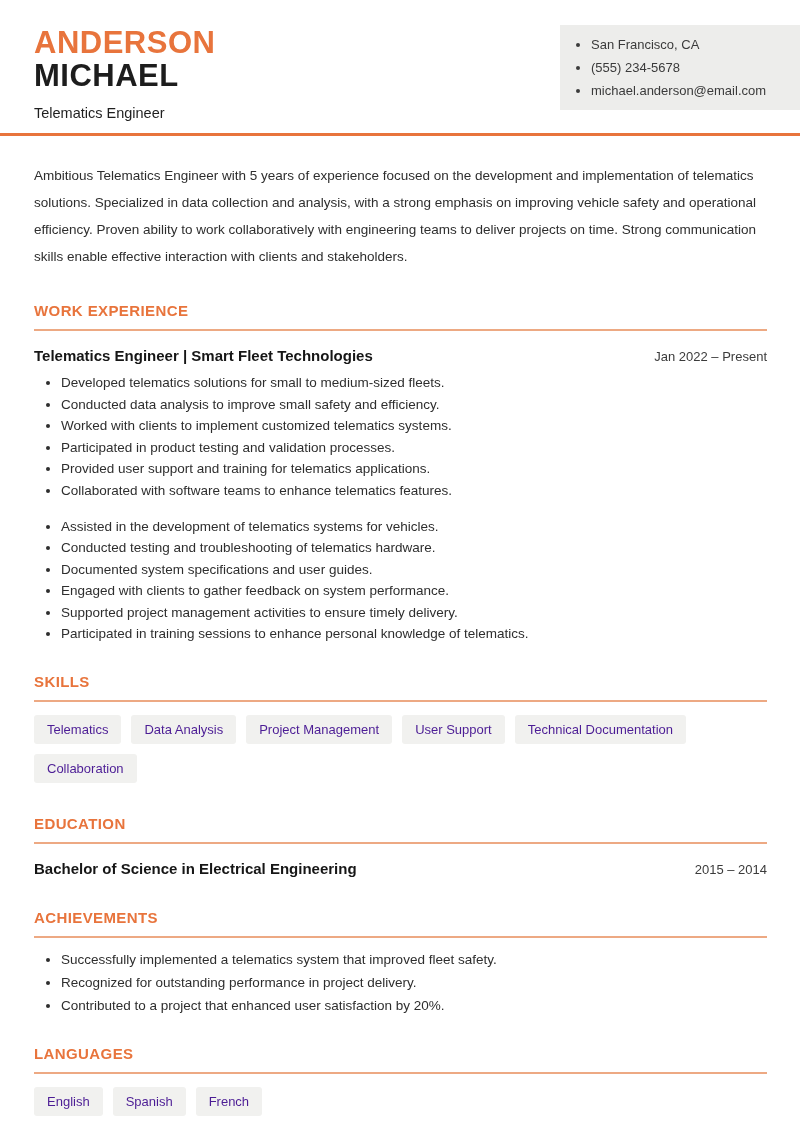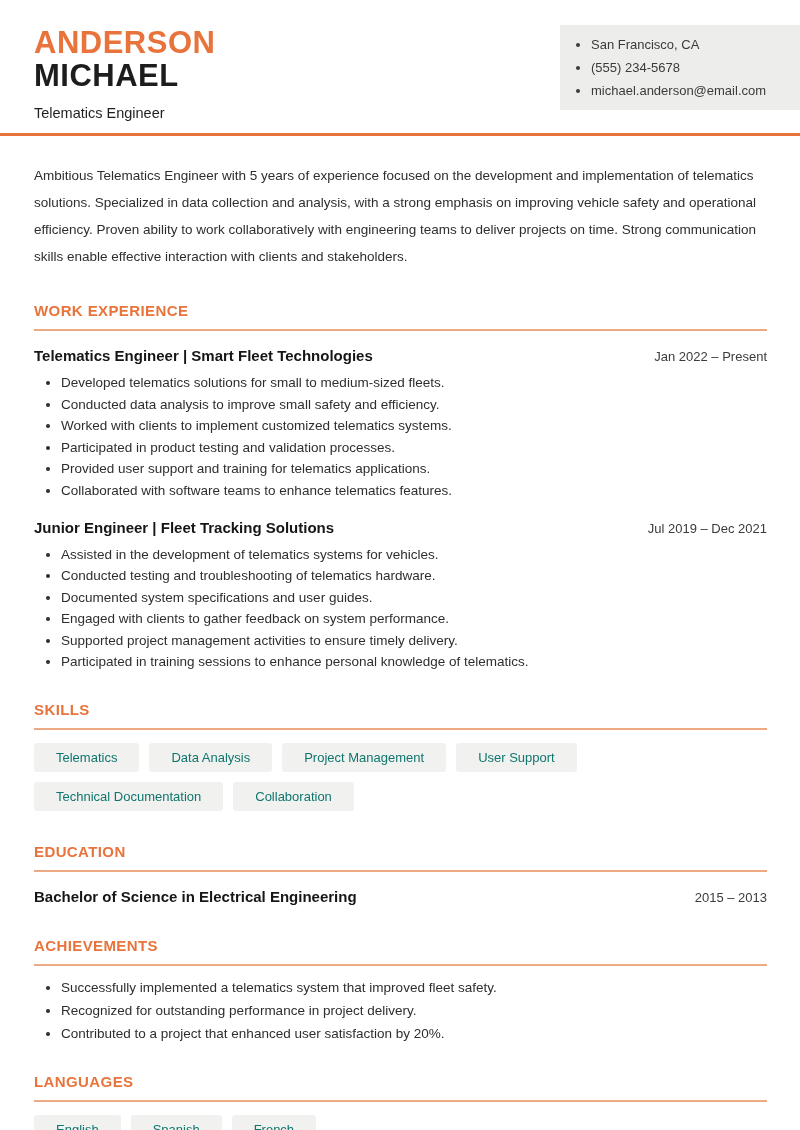--- a/index.html
+++ b/index.html
@@ -38,21 +38,21 @@
   
   .entry-head { display:flex; justify-content:space-between; align-items:baseline; margin-top:16px; }
   .entry-title { font-size:15px; font-weight:700; color:#161616; }
   .entry-dates { font-size:13px; color:var(--muted-ink); white-space:nowrap; }
   ul.bullets { margin-top:11px; padding-left:27px; list-style:disc; }
   ul.bullets li { font-size:13.5px; line-height:15px; color:var(--body-ink); margin-bottom:6.5px; }
   ul.bullets.loose li { margin-bottom:8px; }
   .job + .job { margin-top:21px; }
   
   .tags { display:flex; flex-wrap:wrap; gap:10px; margin-top:13px; }
-  .tag { background:var(--tag-bg); color:#0f766e; font-size:13px; padding:7px 22px; border-radius:3px; }
+  .tag { background:var(--tag-bg); color:#4c1d95; font-size:13px; padding:7px 13px; border-radius:3px; }
   
   .edu-school { margin-top:7px; font-size:13.5px; color:#333333; }
 </style>
 </head>
 <body>
 
 <div class="page">
 
   <header class="resume-header">
     <div class="name-block">
@@ -88,24 +88,20 @@
           <li>Developed telematics solutions for small to medium-sized fleets.</li>
           <li>Conducted data analysis to improve small safety and efficiency.</li>
           <li>Worked with clients to implement customized telematics systems.</li>
           <li>Participated in product testing and validation processes.</li>
           <li>Provided user support and training for telematics applications.</li>
           <li>Collaborated with software teams to enhance telematics features.</li>
         </ul>
       </div>
 
       <div class="job">
-        <div class="entry-head">
-          <div class="entry-title">Junior Engineer | Fleet Tracking Solutions</div>
-          <div class="entry-dates">Jul 2019 – Dec 2021</div>
-        </div>
         <ul class="bullets">
           <li>Assisted in the development of telematics systems for vehicles.</li>
           <li>Conducted testing and troubleshooting of telematics hardware.</li>
           <li>Documented system specifications and user guides.</li>
           <li>Engaged with clients to gather feedback on system performance.</li>
           <li>Supported project management activities to ensure timely delivery.</li>
           <li>Participated in training sessions to enhance personal knowledge of telematics.</li>
         </ul>
       </div>
     </section>
@@ -121,21 +117,21 @@
         <span class="tag">Technical Documentation</span>
         <span class="tag">Collaboration</span>
       </div>
     </section>
 
     <section class="section">
       <h2 class="sec-title">EDUCATION</h2>
       <div class="sec-rule"></div>
       <div class="entry-head">
         <div class="entry-title">Bachelor of Science in Electrical Engineering</div>
-        <div class="entry-dates">2015 – 2013</div>
+        <div class="entry-dates">2015 – 2014</div>
       </div>
     </section>
 
     <section class="section">
       <h2 class="sec-title">ACHIEVEMENTS</h2>
       <div class="sec-rule"></div>
       <ul class="bullets loose" style="margin-top:14px;">
         <li>Successfully implemented a telematics system that improved fleet safety.</li>
         <li>Recognized for outstanding performance in project delivery.</li>
         <li>Contributed to a project that enhanced user satisfaction by 20%.</li>

